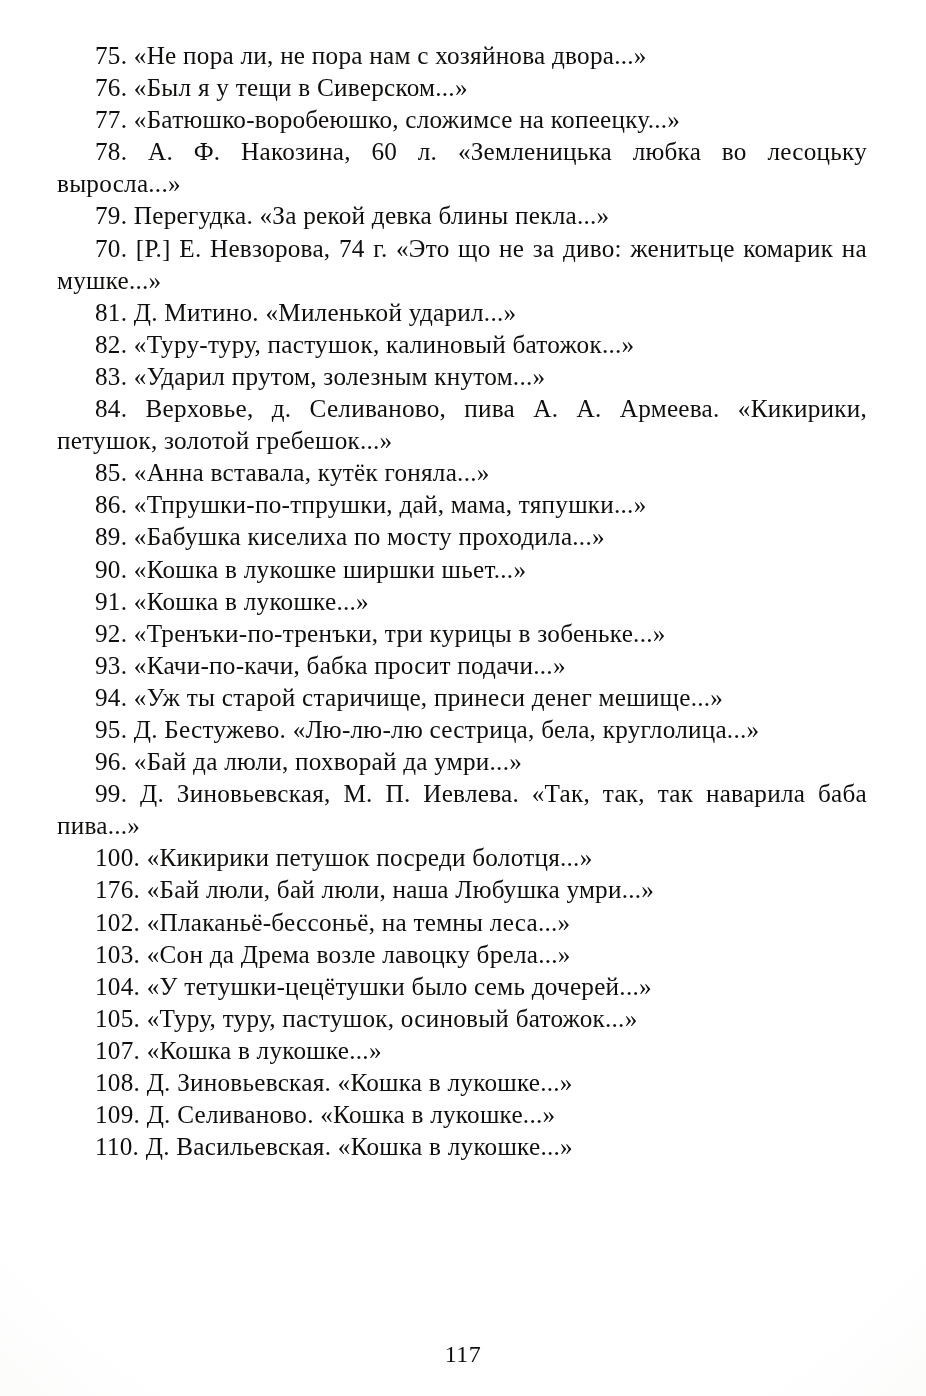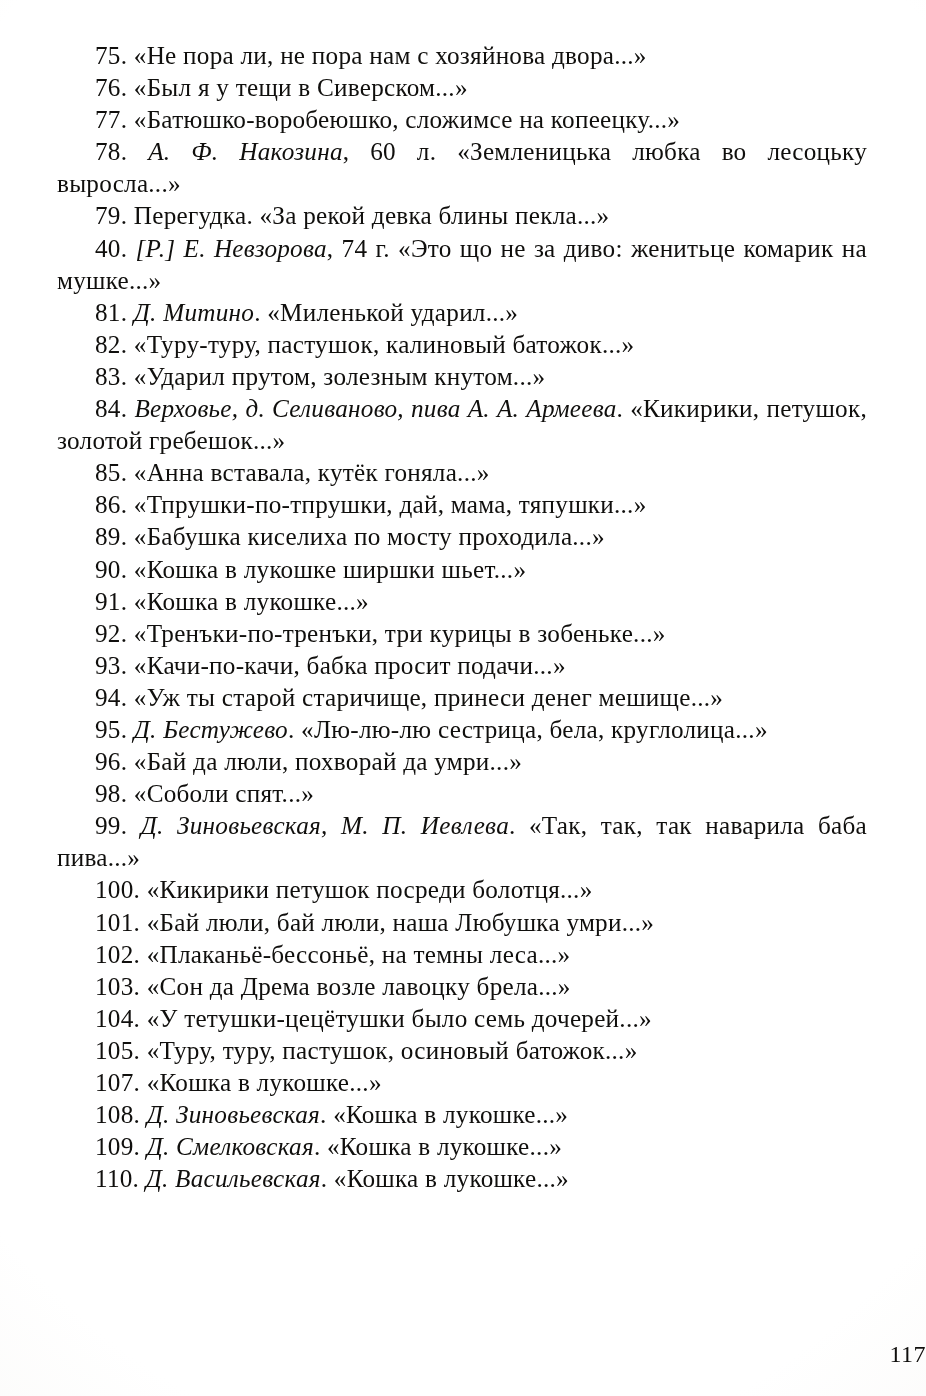--- a/index.html
+++ b/index.html
@@ -43,71 +43,69 @@
     padding: 0;
     text-indent: 38px;
     text-align: justify;
   }
 
   .num {
     white-space: nowrap;
   }
 
   .ital {
-    font-style: italic;
   }
 
   .page-number {
     position: absolute;
     left: 0;
     right: 0;
     top: 1341px;
-    text-align: right;
+    text-align: center;
     font-size: 24px;
     font-family: "Liberation Serif", "DejaVu Serif", serif;
     color: #100f0d;
     letter-spacing: 0.02em;
   }
 </style>
 </head>
 <body>
 
 <div class="page">
 
   <div class="text-block">
 
   <p class="entry"><span class="num">75.</span> <span>«Не пора ли, не пора нам с хозяйнова двора...»</span></p>
       <p class="entry"><span class="num">76.</span> <span>«Был я у тещи в Сиверском...»</span></p>
       <p class="entry"><span class="num">77.</span> <span>«Батюшко-воробеюшко, сложимсе на копеецку...»</span></p>
       <p class="entry"><span class="num">78.</span> <span class="ital">А. Ф. Накозина</span><span>, 60 л. «Земленицька любка во лесоцьку выросла...»</span></p>
       <p class="entry"><span class="num">79.</span> <span>Перегудка. «За рекой девка блины пекла...»</span></p>
-      <p class="entry"><span class="num">40.</span> <span class="ital">[Р.] Е. Невзорова</span><span>, 74 г. «Это що не за диво: женитьце комарик на мушке...»</span></p>
+      <p class="entry"><span class="num">70.</span> <span class="ital">[Р.] Е. Невзорова</span><span>, 74 г. «Это що не за диво: женитьце комарик на мушке...»</span></p>
       <p class="entry"><span class="num">81.</span> <span class="ital">Д. Митино</span><span>. «Миленькой ударил...»</span></p>
       <p class="entry"><span class="num">82.</span> <span>«Туру-туру, пастушок, калиновый батожок...»</span></p>
       <p class="entry"><span class="num">83.</span> <span>«Ударил прутом, золезным кнутом...»</span></p>
       <p class="entry"><span class="num">84.</span> <span class="ital">Верховье, д. Селиваново, пива А. А. Армеева</span><span>. «Кикирики, петушок, золотой гребешок...»</span></p>
       <p class="entry"><span class="num">85.</span> <span>«Анна вставала, кутёк гоняла...»</span></p>
       <p class="entry"><span class="num">86.</span> <span>«Тпрушки-по-тпрушки, дай, мама, тяпушки...»</span></p>
       <p class="entry"><span class="num">89.</span> <span>«Бабушка киселиха по мосту проходила...»</span></p>
       <p class="entry"><span class="num">90.</span> <span>«Кошка в лукошке ширшки шьет...»</span></p>
       <p class="entry"><span class="num">91.</span> <span>«Кошка в лукошке...»</span></p>
       <p class="entry"><span class="num">92.</span> <span>«Тренъки-по-тренъки, три курицы в зобеньке...»</span></p>
       <p class="entry"><span class="num">93.</span> <span>«Качи-по-качи, бабка просит подачи...»</span></p>
       <p class="entry"><span class="num">94.</span> <span>«Уж ты старой старичище, принеси денег мешище...»</span></p>
       <p class="entry"><span class="num">95.</span> <span class="ital">Д. Бестужево</span><span>. «Лю-лю-лю сестрица, бела, круглолица...»</span></p>
       <p class="entry"><span class="num">96.</span> <span>«Бай да люли, похворай да умри...»</span></p>
-      <p class="entry"><span class="num">98.</span> <span>«Соболи спят...»</span></p>
       <p class="entry"><span class="num">99.</span> <span class="ital">Д. Зиновьевская, М. П. Иевлева</span><span>. «Так, так, так наварила баба пива...»</span></p>
       <p class="entry"><span class="num">100.</span> <span>«Кикирики петушок посреди болотця...»</span></p>
-      <p class="entry"><span class="num">101.</span> <span>«Бай люли, бай люли, наша Любушка умри...»</span></p>
+      <p class="entry"><span class="num">176.</span> <span>«Бай люли, бай люли, наша Любушка умри...»</span></p>
       <p class="entry"><span class="num">102.</span> <span>«Плаканьё-бессоньё, на темны леса...»</span></p>
       <p class="entry"><span class="num">103.</span> <span>«Сон да Дрема возле лавоцку брела...»</span></p>
       <p class="entry"><span class="num">104.</span> <span>«У тетушки-цецётушки было семь дочерей...»</span></p>
       <p class="entry"><span class="num">105.</span> <span>«Туру, туру, пастушок, осиновый батожок...»</span></p>
       <p class="entry"><span class="num">107.</span> <span>«Кошка в лукошке...»</span></p>
       <p class="entry"><span class="num">108.</span> <span class="ital">Д. Зиновьевская</span><span>. «Кошка в лукошке...»</span></p>
-      <p class="entry"><span class="num">109.</span> <span class="ital">Д. Смелковская</span><span>. «Кошка в лукошке...»</span></p>
+      <p class="entry"><span class="num">109.</span> <span class="ital">Д. Селиваново</span><span>. «Кошка в лукошке...»</span></p>
       <p class="entry"><span class="num">110.</span> <span class="ital">Д. Васильевская</span><span>. «Кошка в лукошке...»</span></p>
     </div>
 
   <div class="page-number">117</div>
 
 </div>
 
 </body></html>

